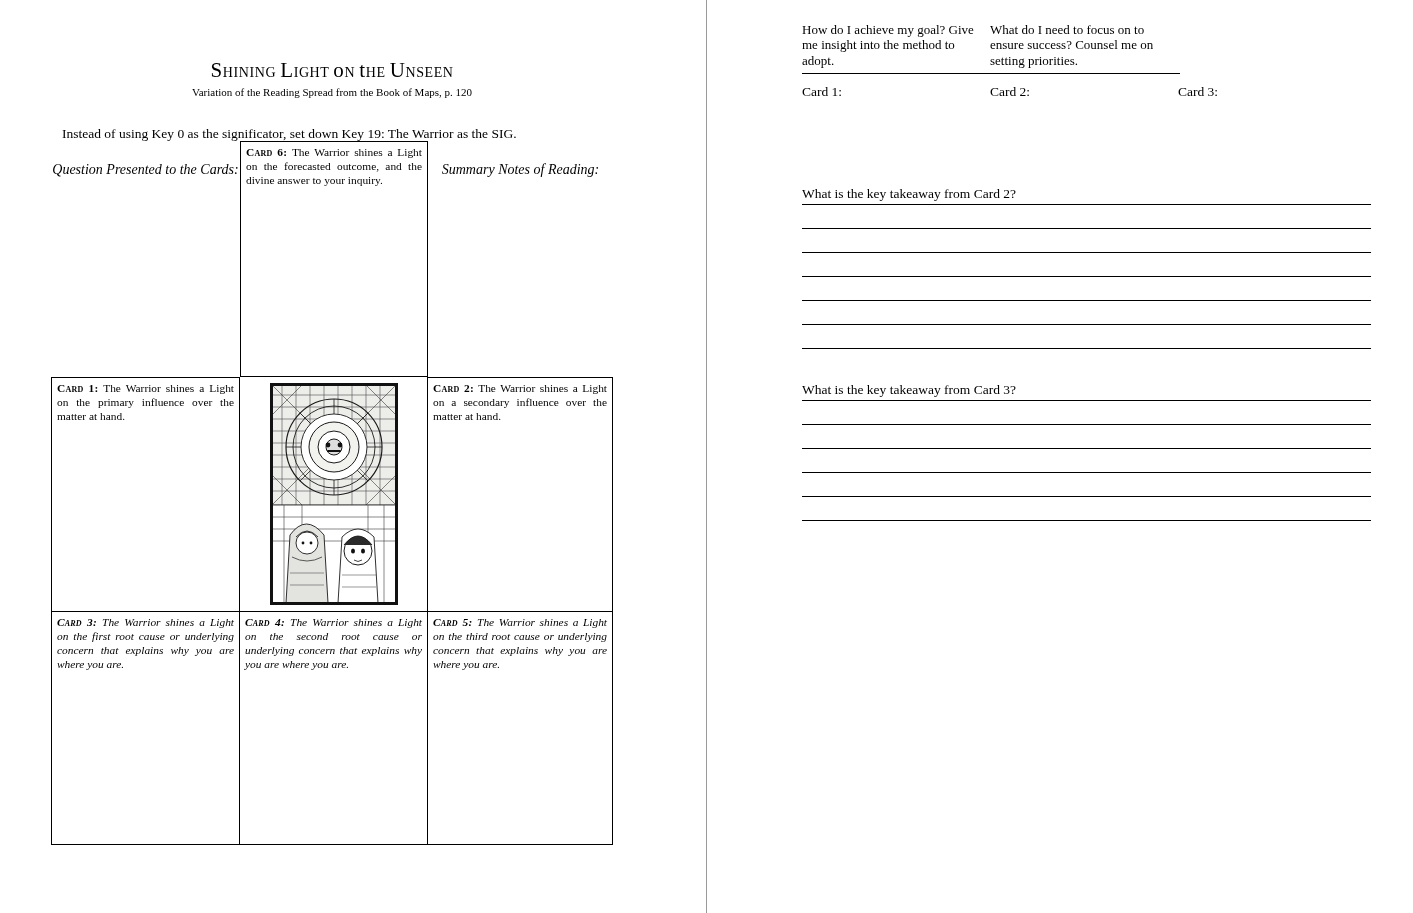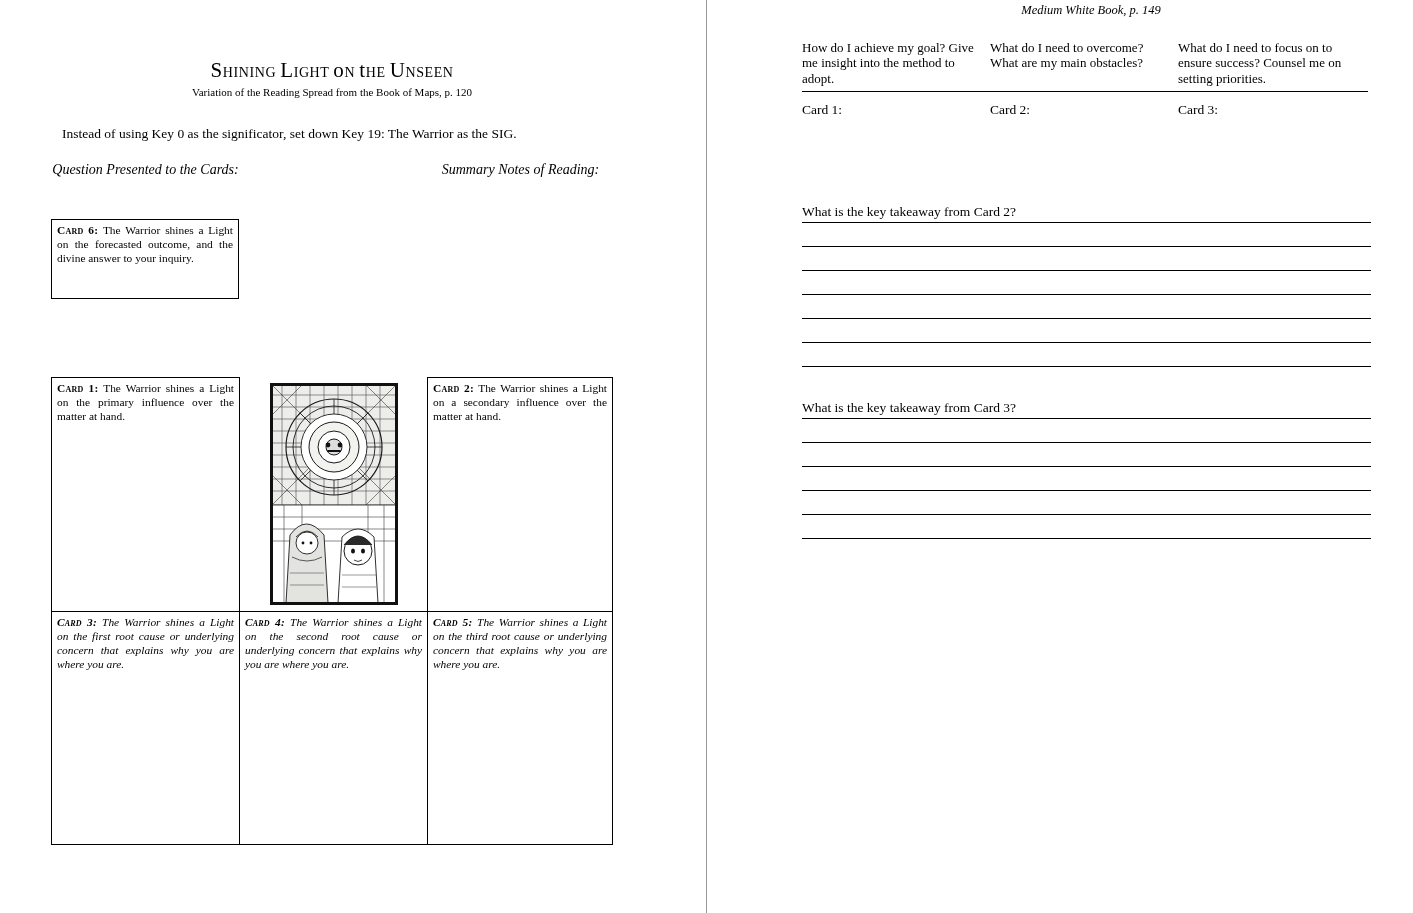--- a/index.html
+++ b/index.html
@@ -93,21 +93,21 @@
   .cell .lbl {
     font-variant: small-caps;
     font-weight: bold;
     letter-spacing: 0.2px;
   }
   .b-t { border-top: 1px solid #000; }
   .b-b { border-bottom: 1px solid #000; }
   .b-l { border-left: 1px solid #000; }
   .b-r { border-right: 1px solid #000; }
 
-  .row1 { height: 236px; flex-direction: column; }
+  .row1 { height: 236px; }
   .row2 { height: 235px; }
   .row3 { height: 233px; font-style: italic; }
   .c-left  { width: 189px; }
   .c-mid   { width: 188px; }
   .c-right { width: 185px; }
 
   .card-art-wrap {
     position: absolute;
     left: 0; right: 0; top: 0; bottom: 0;
     display: flex;
@@ -318,25 +318,23 @@
           <p><span class="lbl">Card 5:</span>
           <span>The Warrior shines a Light on the third root cause or underlying concern that explains why you are where you are.</span></p>
         </div>
       </div>
 
     </div>
   </div>
 
   <div class="page page-right">
     <div class="right-inner">
-      <div class="r-sub">Medium White Book, p. 149</div>
 
       <div class="prompt-row">
         <div class="prompt p1">How do I achieve my goal? Give me insight into the method to adopt.</div>
-        <div class="prompt p2">What do I need to overcome? What are my main obstacles?</div>
         <div class="prompt p3">What do I need to focus on to ensure success? Counsel me on setting priorities.</div>
       </div>
 
       <div class="card-row">
         <div class="cr cr1">Card 1:</div>
         <div class="cr cr2">Card 2:</div>
         <div class="cr cr3">Card 3:</div>
       </div>
 
       <div style="height:53px"></div>

